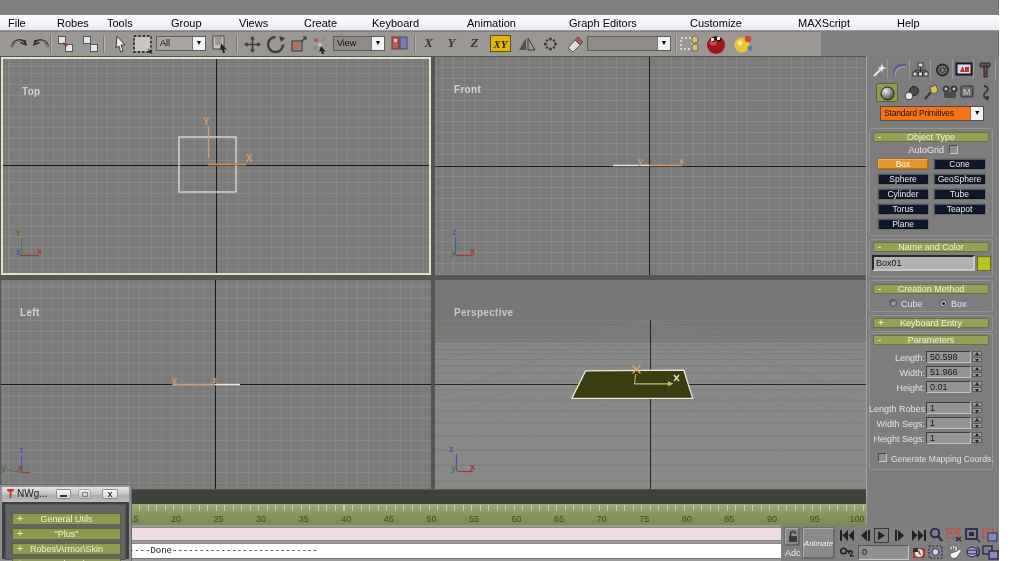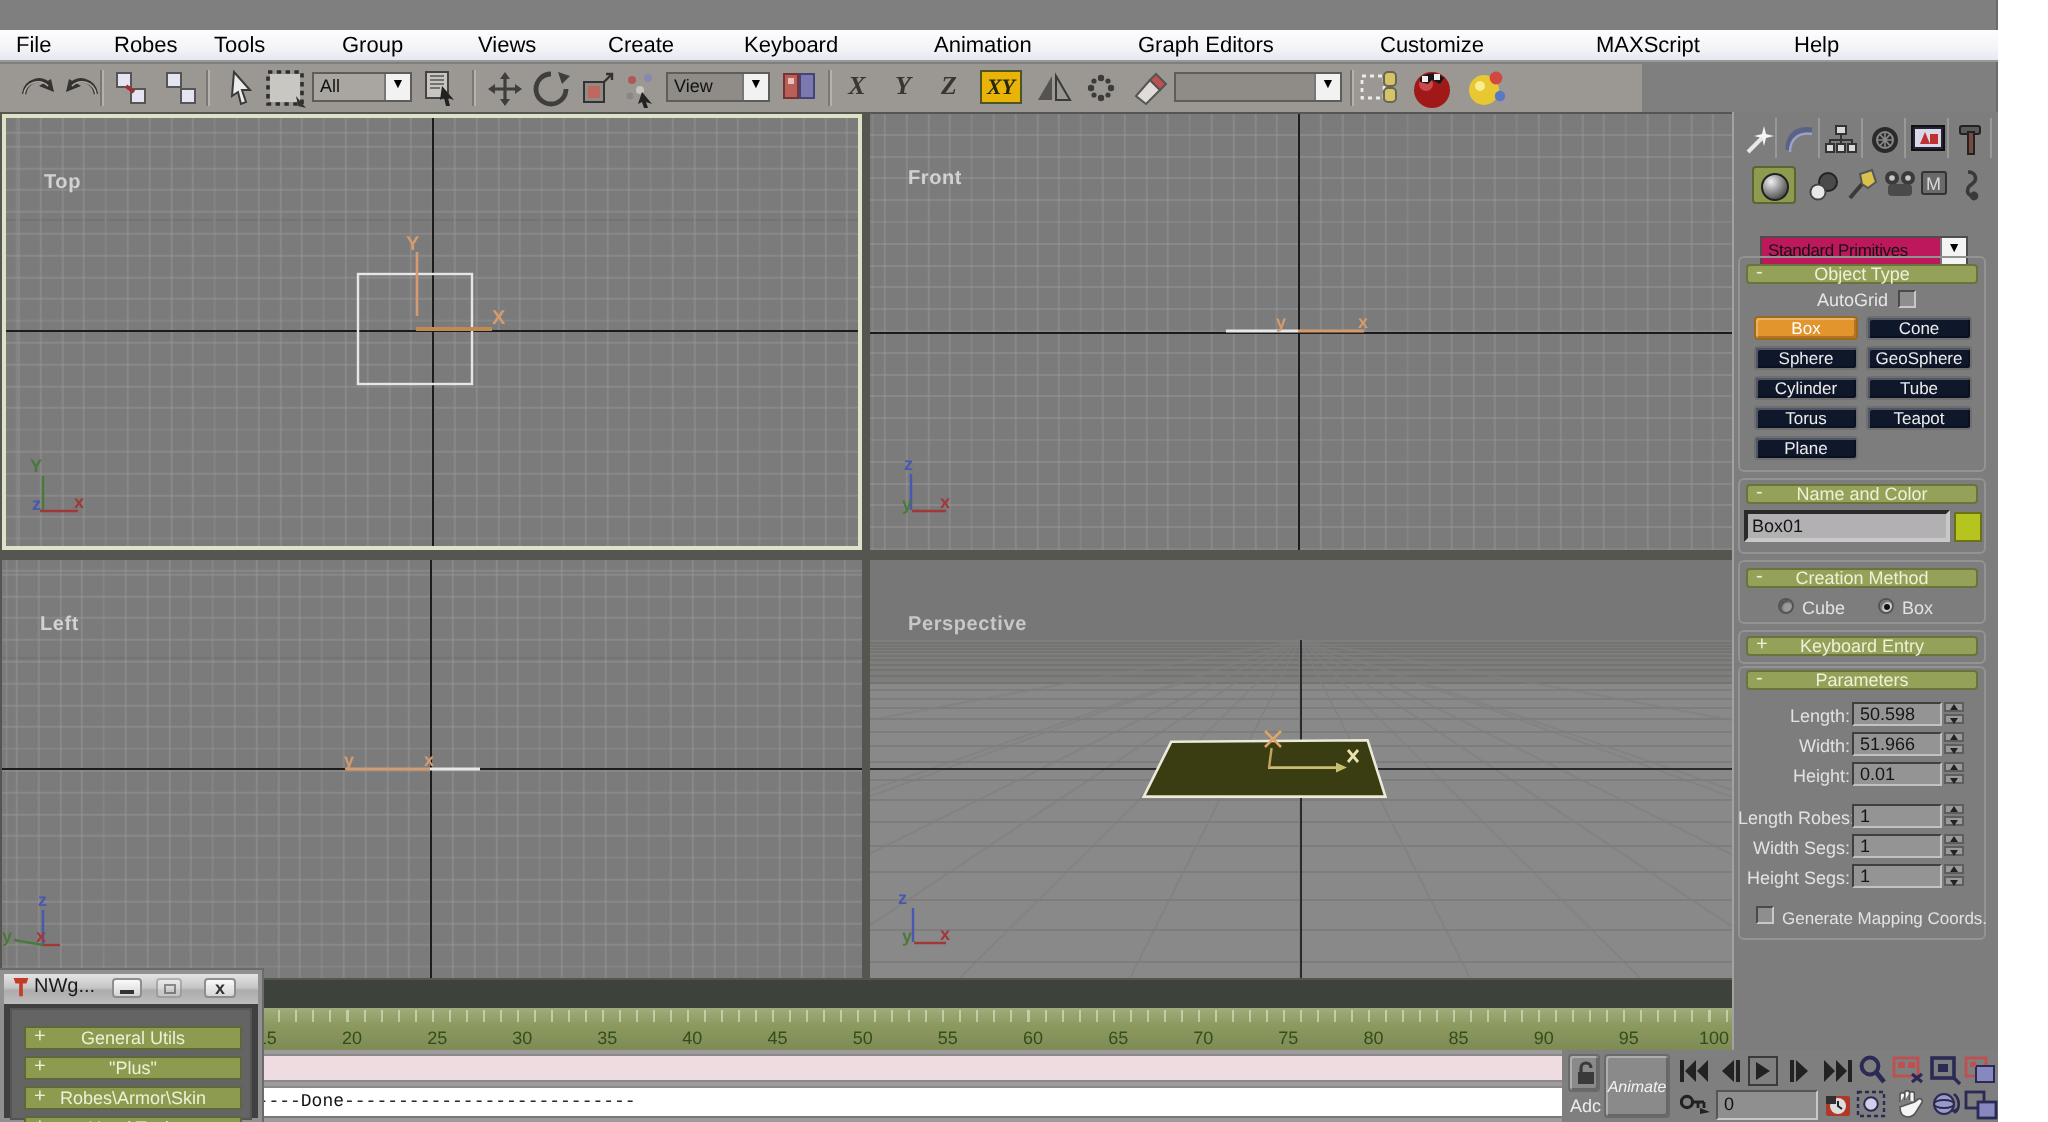--- a/index.html
+++ b/index.html
@@ -419,21 +419,21 @@
         <circle cx="13" cy="5" r="1.4" fill="#c8c8c8"></circle>
   </svg>
   <svg class="i" style="left:93px;top:29px" width="14" height="14" viewBox="0 0 14 14">
     <rect x="1" y="1" width="12" height="11" rx="1" fill="#6a6a6a" stroke="#333"></rect>
     <text x="3" y="10" font-size="9" fill="#d8d8d8" font-family="Liberation Sans">M</text>
   </svg>
   <svg class="i" style="left:110px;top:28px" width="15" height="17" viewBox="0 0 15 17">
     <path d="M7 2 C11 2 12 6 9 8 C6 10 6 13 9 14" stroke="#3a3a3a" stroke-width="1.8" fill="none"></path>
     <circle cx="10" cy="14" r="2.2" fill="#3a3a3a"></circle>
   </svg>
-  <div class="i" style="left:13px;top:62px;width:104px;height:15px;background:#be185d;border:1px solid #4f4d4a;color:#131313;font-size:8.5px;line-height:13px;padding-left:3px;letter-spacing:-0.2px">Standard Primitives
+  <div class="i" style="left:13px;top:50px;width:104px;height:15px;background:#f97316;border:1px solid #4f4d4a;color:#131313;font-size:8.5px;line-height:13px;padding-left:3px;letter-spacing:-0.2px">Standard Primitives
     <span style="position:absolute;right:0;top:0;width:13px;height:13px;background:#f4f4f4;border-left:1px solid #777;font-size:7px;text-align:center;line-height:12px;color:#000">▼</span>
   </div>
 
   <div class="rollbox" style="top:72px;height:108px"></div>
   <div class="rollhead" style="top:76px"><i>-</i>Object Type</div>
   <div class="plabel" style="left:40px;top:89px;width:37px;color:#e6e6e6">AutoGrid</div>
   <div class="chk" style="left:82px;top:89px"></div>
   <div class="pbtn sel" style="left:10px;top:102px">Box</div>
   <div class="pbtn" style="left:66px;top:102px;width:53px">Cone</div>
   <div class="pbtn" style="left:10px;top:117px">Sphere</div>

